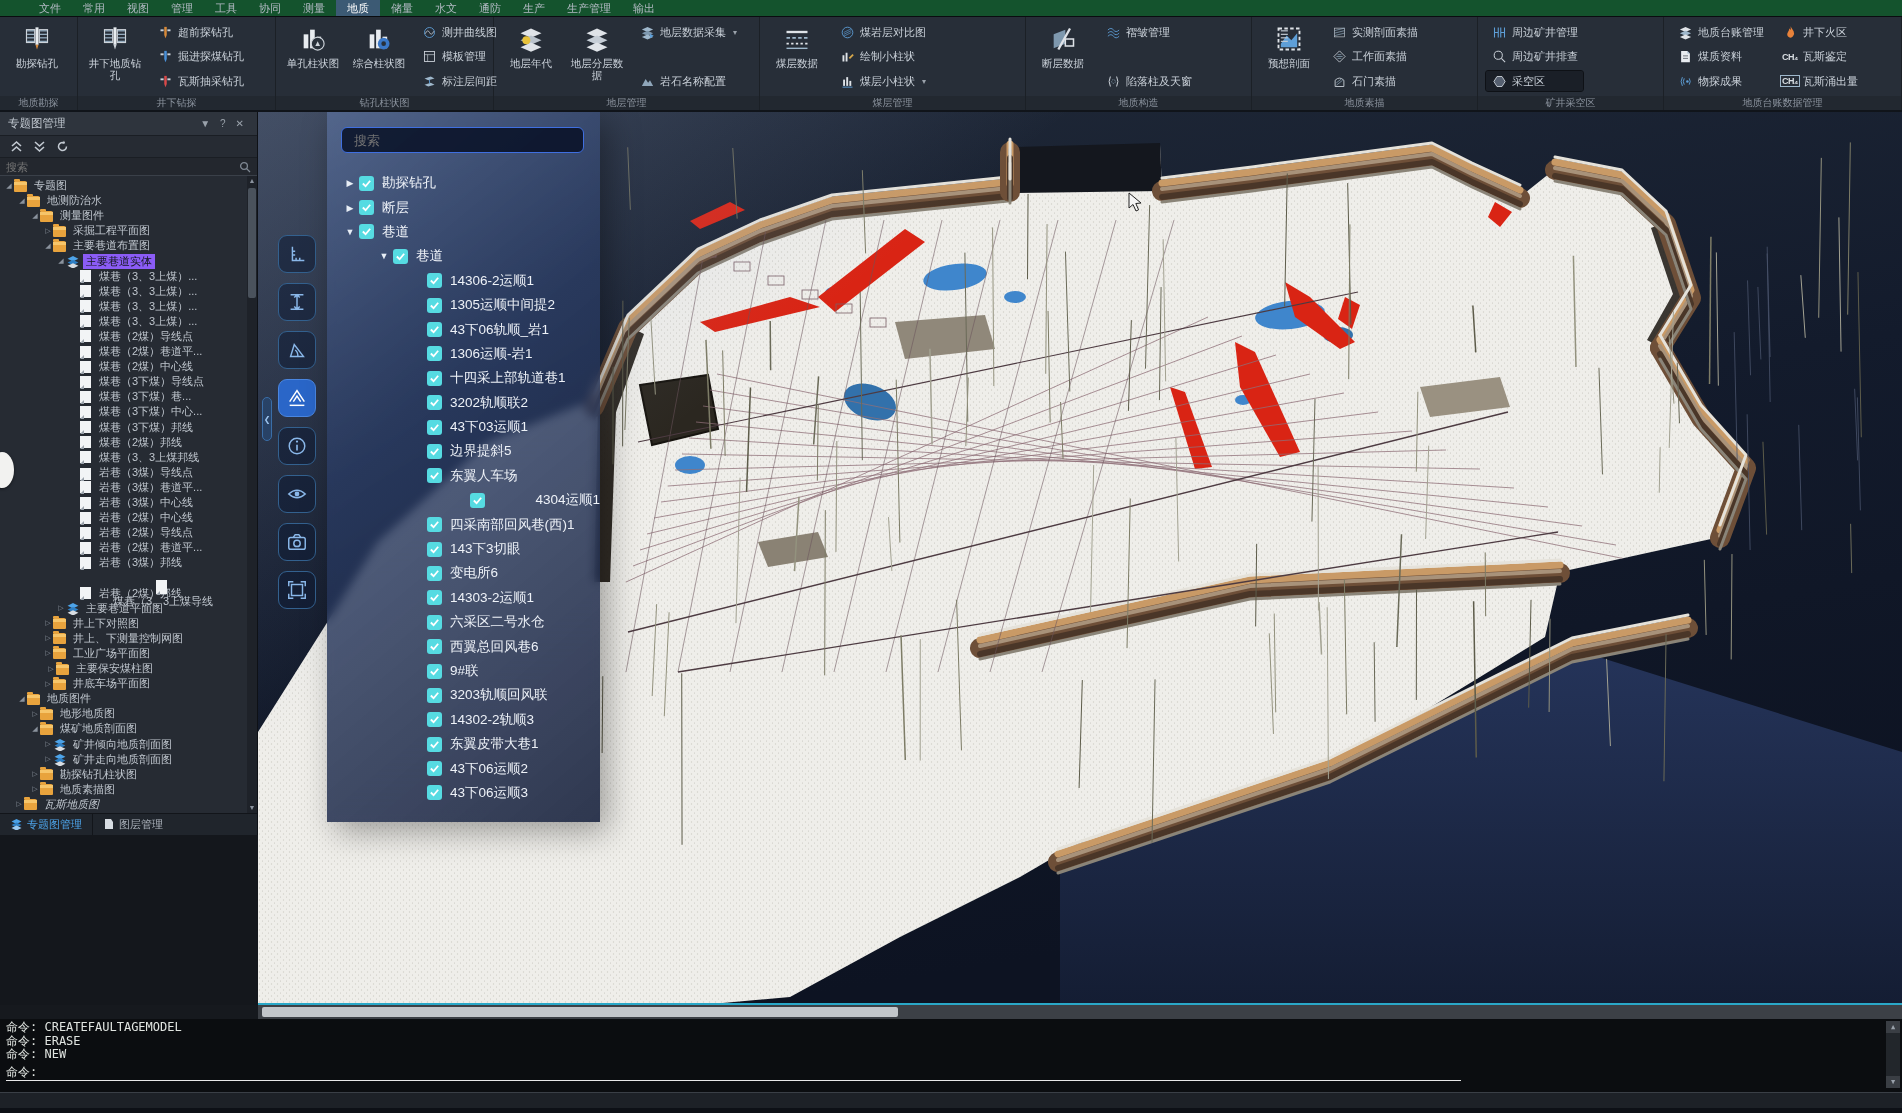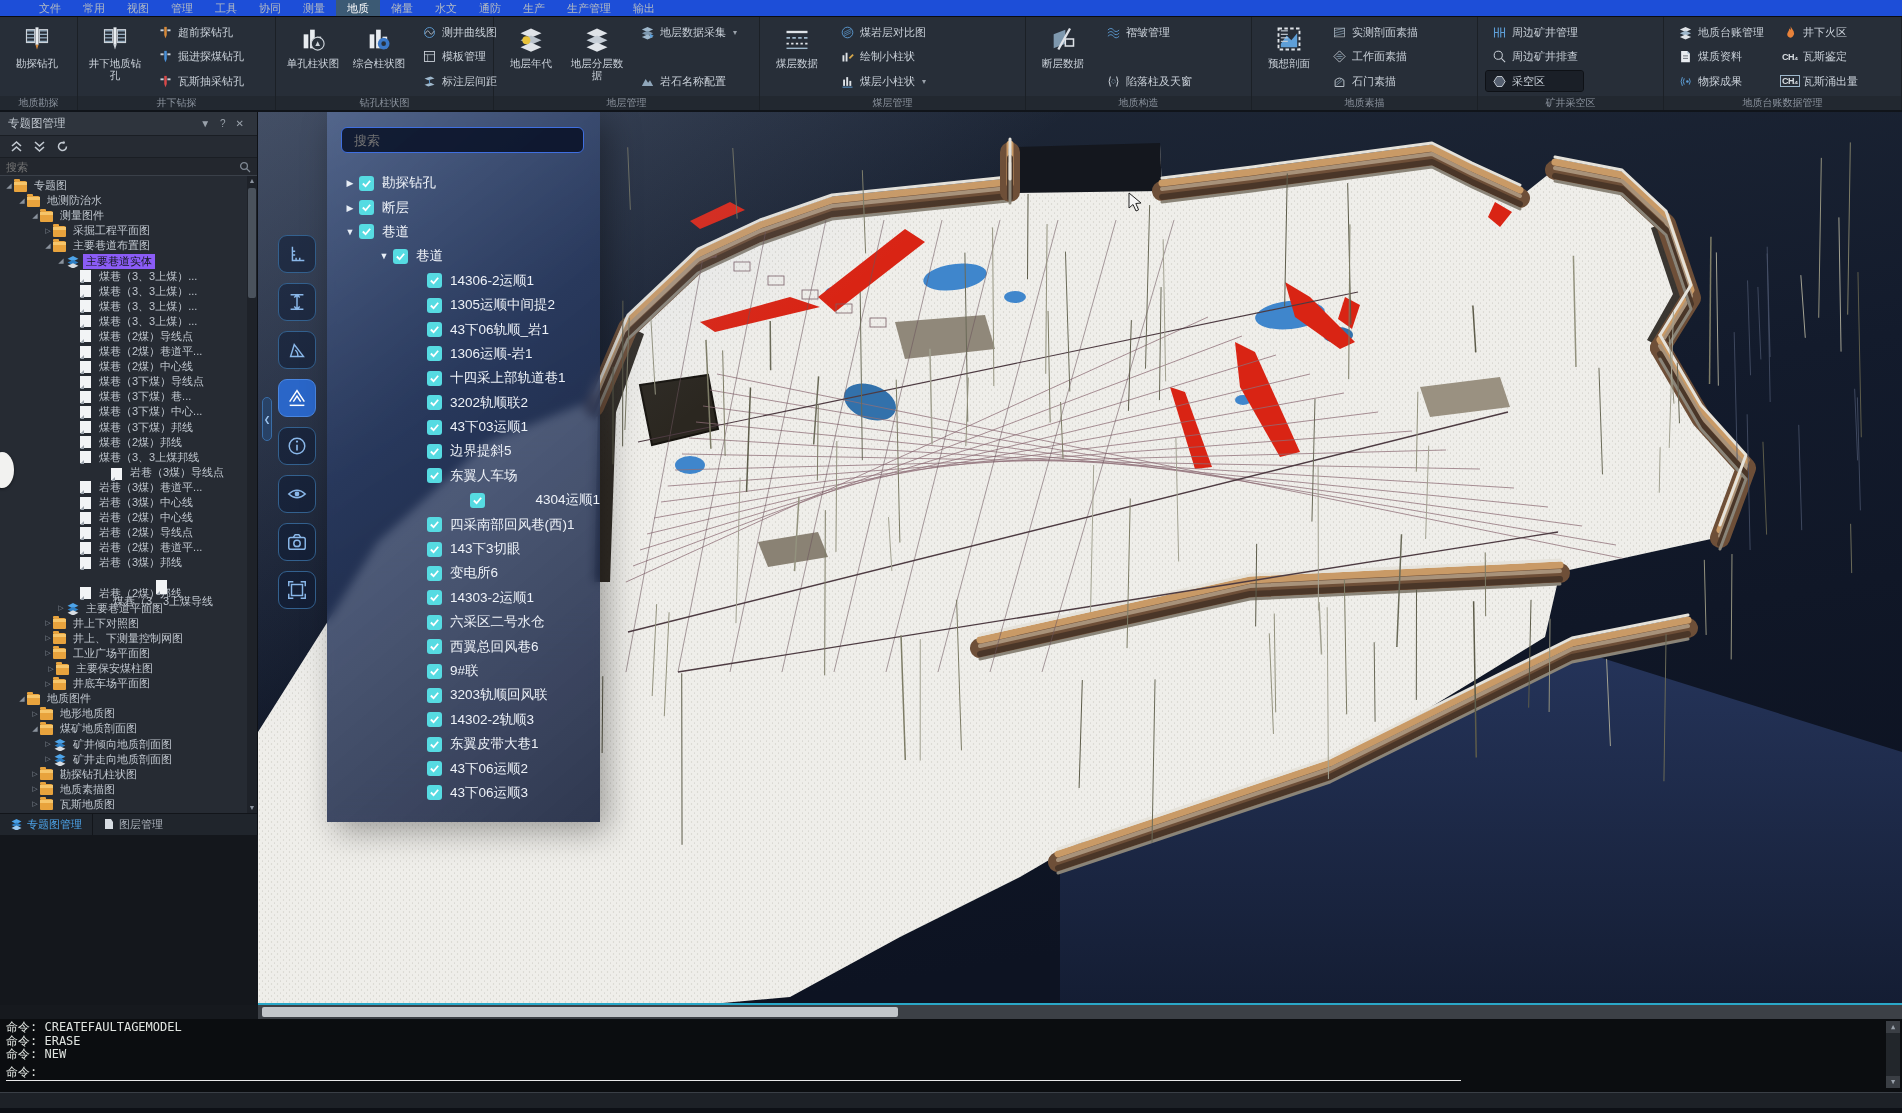--- a/index.html
+++ b/index.html
@@ -1,20 +1,20 @@
 <!DOCTYPE html>
 <html><head>
 <meta charset="utf-8">
 <style>
   * { margin:0; padding:0; box-sizing:border-box; }
   html,body { width:1902px; height:1113px; overflow:hidden; background:#0d1016;
     font-family:"Liberation Sans","DejaVu Sans",sans-serif; }
 
   
-  .menubar { height:17px; background:#1d4ed8; display:flex; align-items:stretch;
+  .menubar { height:17px; background:#14532d; display:flex; align-items:stretch;
     padding-left:28px; border-bottom:1px solid #0a0c10; }
   .menutab { font-size:11px; color:#b2bac3; padding:1px 11px 0; display:flex; align-items:center; cursor:default; }
   .menutab.active { background:#3c5a74; color:#fff; }
 
   
   .ribbon { height:95px; background:#272e38; display:flex; border-bottom:2px solid #10141a; }
   .rgroup { position:relative; border-right:1px solid #1b2026; padding:3px 6px 16px; display:flex; }
   .rgroup-label { position:absolute; left:0; right:0; bottom:0; height:14px; background:#222830;
     color:#8a929d; font-size:10px; text-align:center; line-height:14px; }
   .rgroup-items { display:flex; gap:4px; align-items:stretch; }
@@ -730,21 +730,21 @@
             </span>
             <span class="lbl">煤巷（2煤）邦线</span>
           </div>
           <div class="trow" style="padding-left: 69px;">
             <span class="arr"></span>
             <span class="ticon">
               <span class="doc-ic"></span>
             </span>
             <span class="lbl">煤巷（3、3上煤邦线</span>
           </div>
-          <div class="trow" style="padding-left: 100px; align-items: flex-end;">
+          <div class="trow" style="padding-left: 69px; align-items: flex-end;">
             <span class="arr"></span>
             <span class="ticon">
               <span class="doc-ic"></span>
             </span>
             <span class="lbl">岩巷（3煤）导线点</span>
           </div>
           <div class="trow" style="padding-left: 69px;">
             <span class="arr"></span>
             <span class="ticon">
               <span class="doc-ic"></span>
@@ -890,21 +890,21 @@
             </span>
             <span class="lbl">勘探钻孔柱状图</span>
           </div>
           <div class="trow" style="padding-left: 30px;">
             <span class="arr">▷</span>
             <span class="ticon">
               <span class="folder-ic"></span>
             </span>
             <span class="lbl">地质素描图</span>
           </div>
-          <div class="trow" style="padding-left: 30px;">
+          <div class="trow" style="padding-left: 14px; font-style: italic;">
             <span class="arr">▷</span>
             <span class="ticon">
               <span class="folder-ic"></span>
             </span>
             <span class="lbl">瓦斯地质图</span>
           </div>
         </div>
       <div class="sb-scrollbar">
         <span class="sarr" style="top:0">▲</span>
         <div class="sb-thumb"></div>

